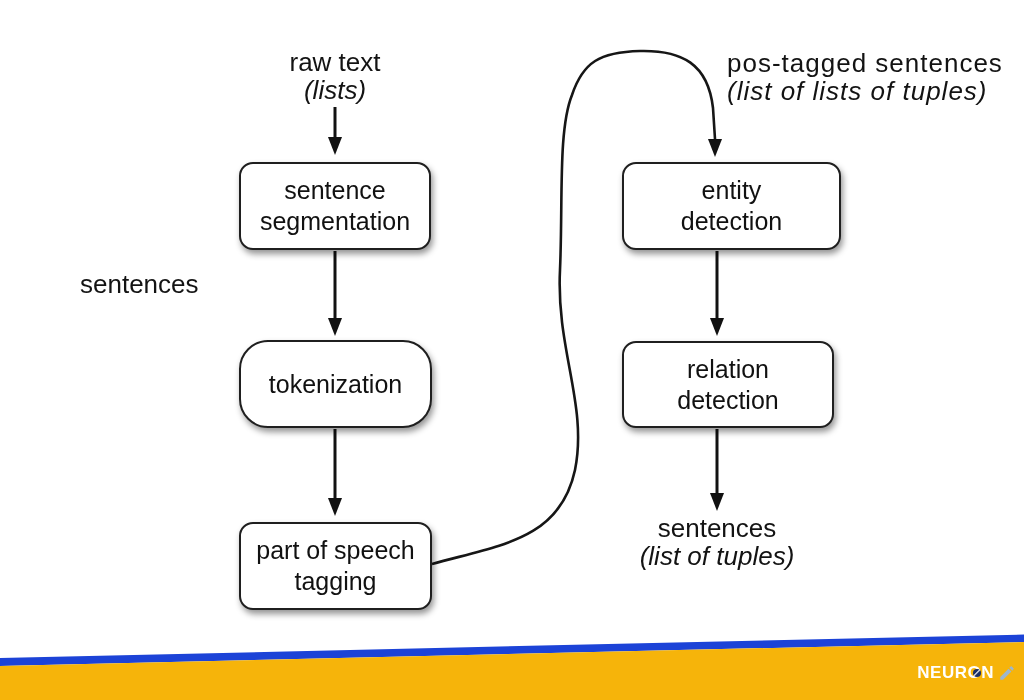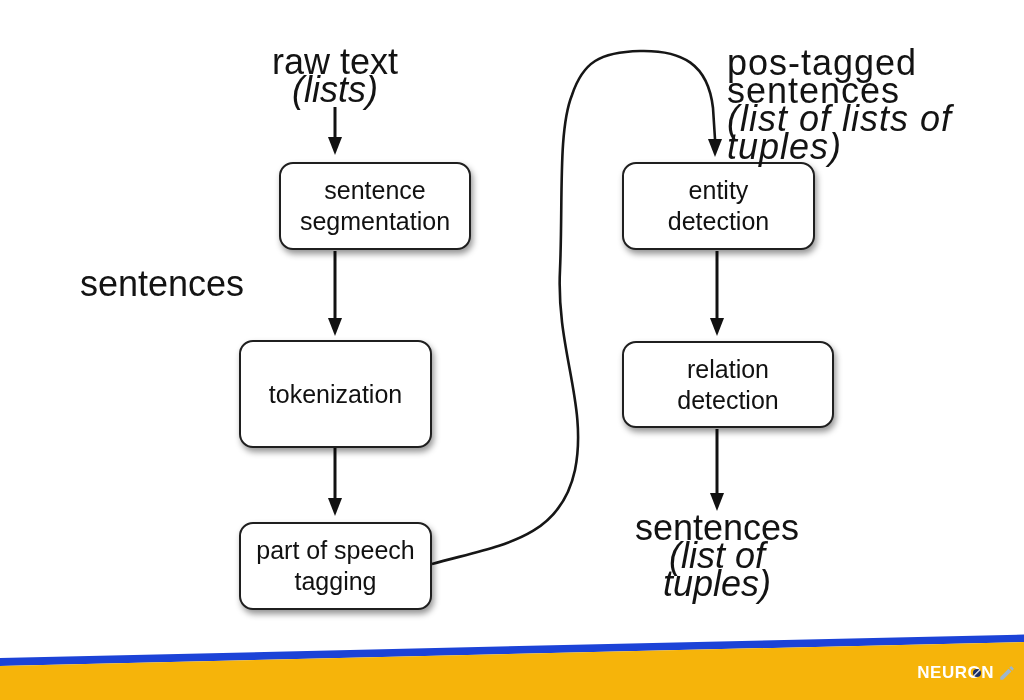--- a/index.html
+++ b/index.html
@@ -11,21 +11,21 @@
   svg.layer{position:absolute;left:0;top:0;width:1024px;height:700px;pointer-events:none;}
 
   .node{
     position:absolute;box-sizing:border-box;
     background:#ffffff;border:2.5px solid #1f1f1f;border-radius:14px;
     box-shadow:2px 4px 6px rgba(0,0,0,0.42);
     display:flex;align-items:center;justify-content:center;text-align:center;
     font-size:25px;line-height:31px;color:#111111;white-space:pre-line;
   }
 
-  .lbl{position:absolute;color:#131313;font-size:36px;line-height:28px;}
+  .lbl{position:absolute;color:#131313;font-size:26px;line-height:28px;}
   .lbl .tname{font-style:normal;}
   .lbl .ttype{font-style:italic;}
   .align-c{text-align:center;}
   .align-r{text-align:left;}
   .align-l{text-align:left;}
 
   .logo{
     position:absolute;right:8px;top:662px;height:22px;
     display:flex;align-items:center;gap:4px;z-index:5;
   }
@@ -57,26 +57,26 @@
     <g fill="#111111" stroke="none">
       <polygon points="328,137 342,137 335,155"></polygon>
       <polygon points="328,318 342,318 335,336"></polygon>
       <polygon points="328,498 342,498 335,516"></polygon>
       <polygon points="710,318 724,318 717,336"></polygon>
       <polygon points="710,493 724,493 717,511"></polygon>
       <polygon points="708,139 722,139 715,157"></polygon>
     </g>
   </svg>
 
-  <div class="node" style="left:239px;top:162px;width:192px;height:88px;margin-left:40px;">sentence
+  <div class="node" style="left:239px;top:162px;width:192px;height:88px;">sentence
 segmentation</div>
-  <div class="node" style="left:239px;top:340px;width:193px;height:108px;">tokenization</div>
+  <div class="node" style="left:239px;top:340px;width:193px;height:88px;border-radius:29px;">tokenization</div>
   <div class="node" style="left:239px;top:522px;width:193px;height:88px;text-align:center;">part of speech
 tagging</div>
-  <div class="node" style="left:622px;top:162px;width:193px;height:88px;">entity
+  <div class="node" style="left:622px;top:162px;width:219px;height:88px;">entity
 detection</div>
   <div class="node" style="left:622px;top:341px;width:212px;height:87px;">relation
 detection</div>
 
   <div class="lbl align-c" style="left:215px;top:48px;width:240px;">
     <div class="tname">raw text</div>
     <div class="ttype">(lists)</div>
   </div>
 
   <div class="lbl align-r" style="left:80px;top:270px;width:240px;">

